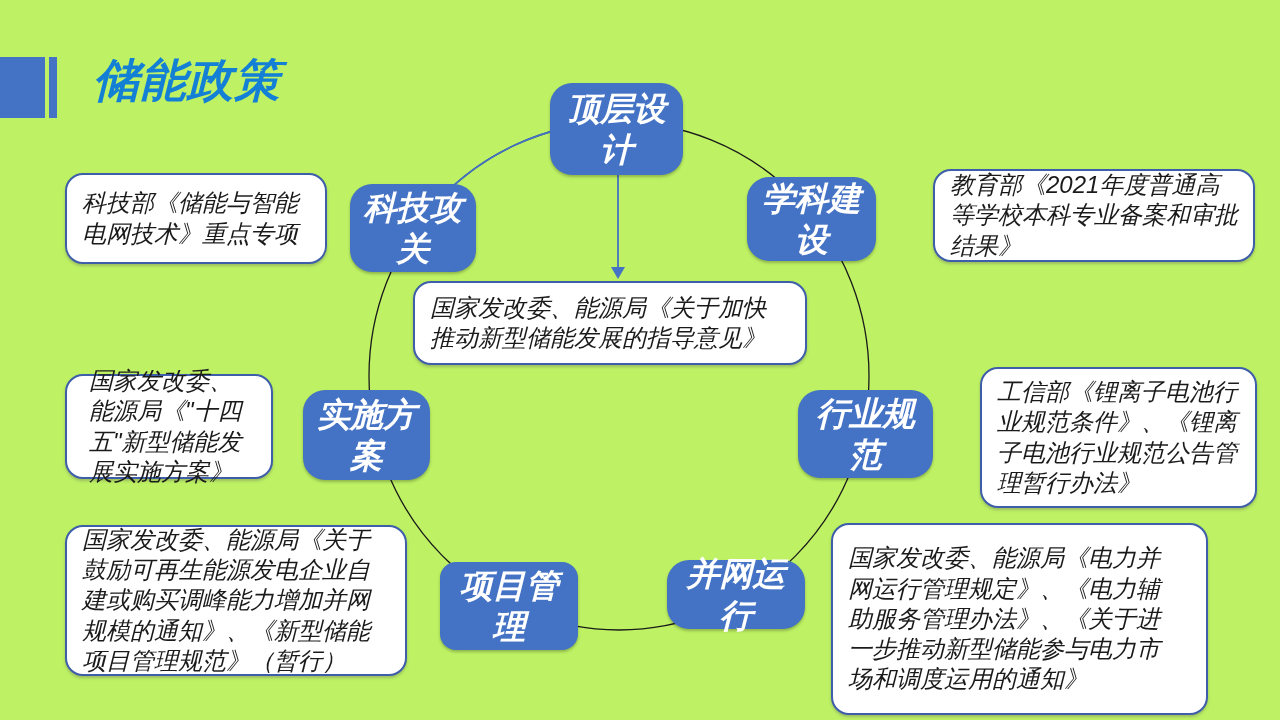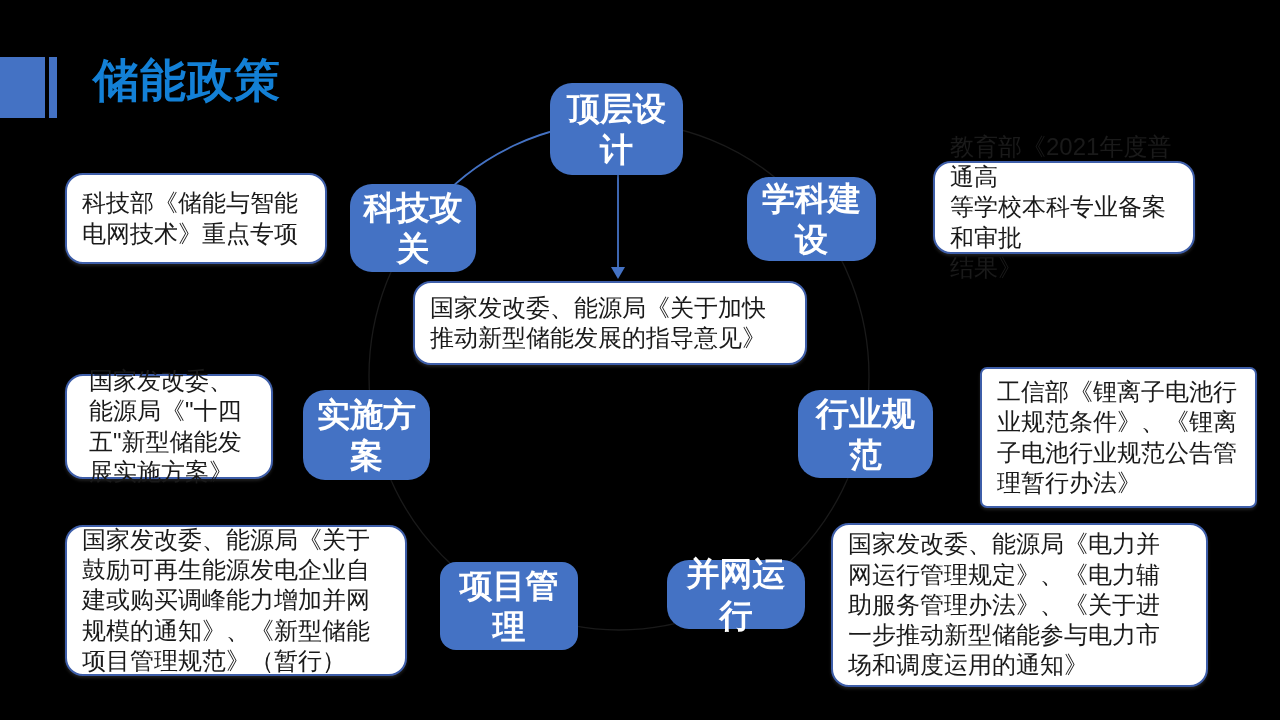--- a/index.html
+++ b/index.html
@@ -8,21 +8,22 @@
     width: 1280px;
     height: 720px;
     background: #ffffff;
     font-family: "Liberation Sans", "DejaVu Sans", sans-serif;
     overflow: hidden;
   }
   .slide {
     position: relative;
     width: 1280px;
     height: 720px;
-    background: #000000;
+    background: #bef264;
+    font-style: italic;
   }
   .diagram-lines {
     position: absolute;
     left: 0; top: 0;
     width: 1280px; height: 720px;
     z-index: 0;
   }
   .title-square {
     position: absolute;
     left: 0; top: 57px;
@@ -81,25 +82,25 @@
     display: flex;
     align-items: center;
     padding: 0 15px;
     box-sizing: border-box;
     white-space: pre-line;
     box-shadow: 0 2px 3px rgba(90,90,90,0.35);
     z-index: 2;
   }
   .callout-center         { left: 413px; top: 281px; width: 394px; height: 84px; }
   .callout-tech           { left:  65px; top: 173px; width: 262px; height: 91px; text-align: center; }
-  .callout-discipline     { left: 933px; top: 161px; width: 262px; height: 93px; }
+  .callout-discipline     { left: 933px; top: 169px; width: 322px; height: 93px; }
   .callout-implementation { left:  65px; top: 374px; width: 208px; height: 105px; padding-left: 22px; }
-  .callout-industry       { left: 980px; top: 367px; width: 277px; height: 141px; border-radius: 7px; }
+  .callout-industry       { left: 980px; top: 367px; width: 277px; height: 141px; }
   .callout-project        { left:  65px; top: 525px; width: 342px; height: 151px; }
-  .callout-grid           { left: 831px; top: 523px; width: 377px; height: 164px; }
+  .callout-grid           { left: 831px; top: 523px; width: 377px; height: 192px; }
 </style>
 </head>
 <body>
 
 <div class="slide">
 
   <svg class="diagram-lines" viewBox="0 0 1280 720" xmlns="http://www.w3.org/2000/svg">
     <ellipse cx="619" cy="376" rx="250" ry="254" fill="none" stroke="#1a1a1a" stroke-width="1.3"></ellipse>
     <path d="M 427.5 212.7 A 250 254 0 0 1 619 122" fill="none" stroke="#4472C4" stroke-width="1.8"></path>
     <line x1="618" y1="165" x2="618" y2="268" stroke="#4472C4" stroke-width="1.8"></line>

